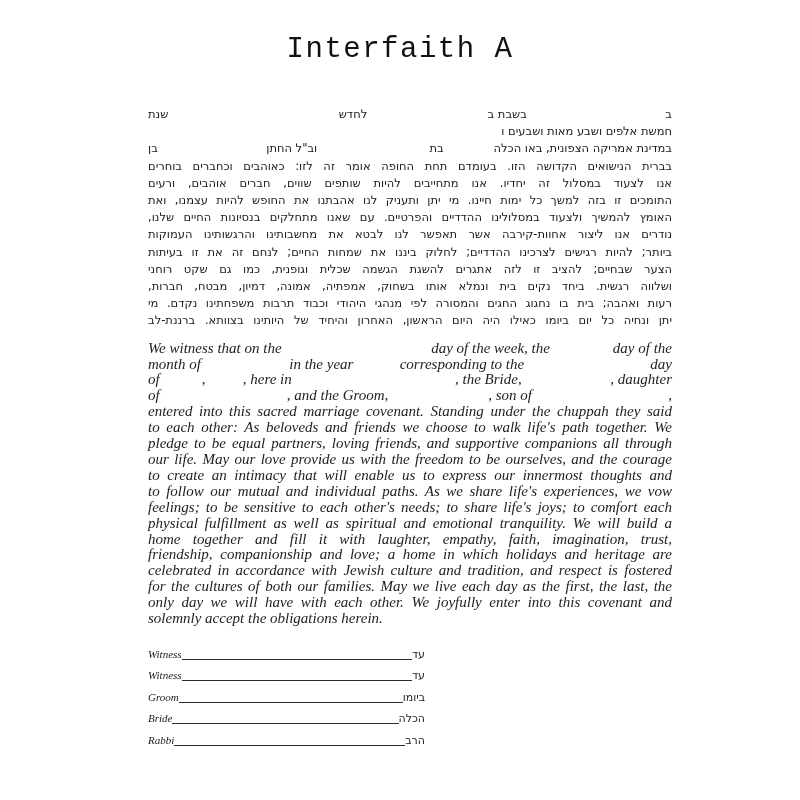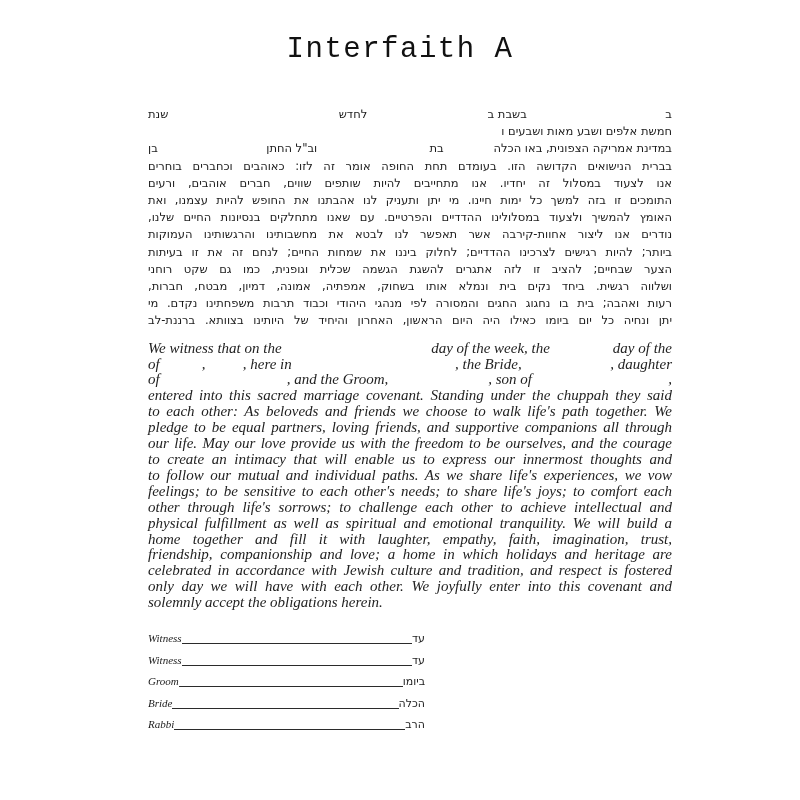--- a/index.html
+++ b/index.html
@@ -121,20 +121,29 @@
 
     <div class="eng">
         <div class="ln-flex">
           <span class="seg">We witness that on the</span>
           <span class="gap" style="flex-grow: 95;"></span>
           <span class="seg">day of the week, the</span>
           <span class="gap" style="flex-grow: 40;"></span>
           <span class="seg">day of the</span>
         </div>
         <div class="ln-flex">
+          <span class="seg">month of</span>
+          <span class="gap" style="flex-grow: 105;"></span>
+          <span class="seg">in the year</span>
+          <span class="gap" style="flex-grow: 55;"></span>
+          <span class="seg">corresponding to the</span>
+          <span class="gap" style="flex-grow: 150;"></span>
+          <span class="seg">day</span>
+        </div>
+        <div class="ln-flex">
           <span class="seg">of</span>
           <span class="gap" style="flex-grow: 45;"></span>
           <span class="seg">,</span>
           <span class="gap" style="flex-grow: 40;"></span>
           <span class="seg">, here in</span>
           <span class="gap" style="flex-grow: 175;"></span>
           <span class="seg">, the Bride,</span>
           <span class="gap" style="flex-grow: 95;"></span>
           <span class="seg">, daughter</span>
         </div>
@@ -147,25 +156,25 @@
           <span class="gap" style="flex-grow: 150;"></span>
           <span class="seg">,</span>
         </div>
         <div class="ln-text">entered into this sacred marriage covenant.  Standing under the chuppah they said</div>
         <div class="ln-text">to each other:  As beloveds and friends we choose to walk life's path together. We</div>
         <div class="ln-text">pledge to be equal partners, loving friends, and supportive companions all through</div>
         <div class="ln-text">our life.  May our love provide us with the freedom to be ourselves, and the courage</div>
         <div class="ln-text">to create an intimacy that will enable us to express our innermost thoughts and</div>
         <div class="ln-text">to follow our mutual and individual paths.  As we share life's experiences, we vow</div>
         <div class="ln-text">feelings; to be sensitive to each other's needs; to share life's joys; to comfort each</div>
-        <div class="ln-text">other through life's sorrows; to challenge each other to achieve intellectual and</div>
         <div class="ln-text">physical fulfillment as well as spiritual and emotional tranquility.  We will build a</div>
         <div class="ln-text">home together and fill it with laughter, empathy, faith, imagination, trust,</div>
         <div class="ln-text">friendship, companionship and love; a home in which holidays and heritage are</div>
         <div class="ln-text">celebrated in accordance with Jewish culture and tradition, and respect is fostered</div>
+        <div class="ln-text">for the cultures of both our families.  May we live each day as the first, the last, the</div>
         <div class="ln-text">only day we will have with each other.  We joyfully enter into this covenant and</div>
         <div class="ln-text ln-left">solemnly accept the obligations herein.</div>
       </div>
 
     <div class="sig">
         <div class="sig-row">
           <span class="sig-label">Witness</span>
           <span class="sig-line"></span>
           <span class="sig-heb">עד</span>
         </div>

